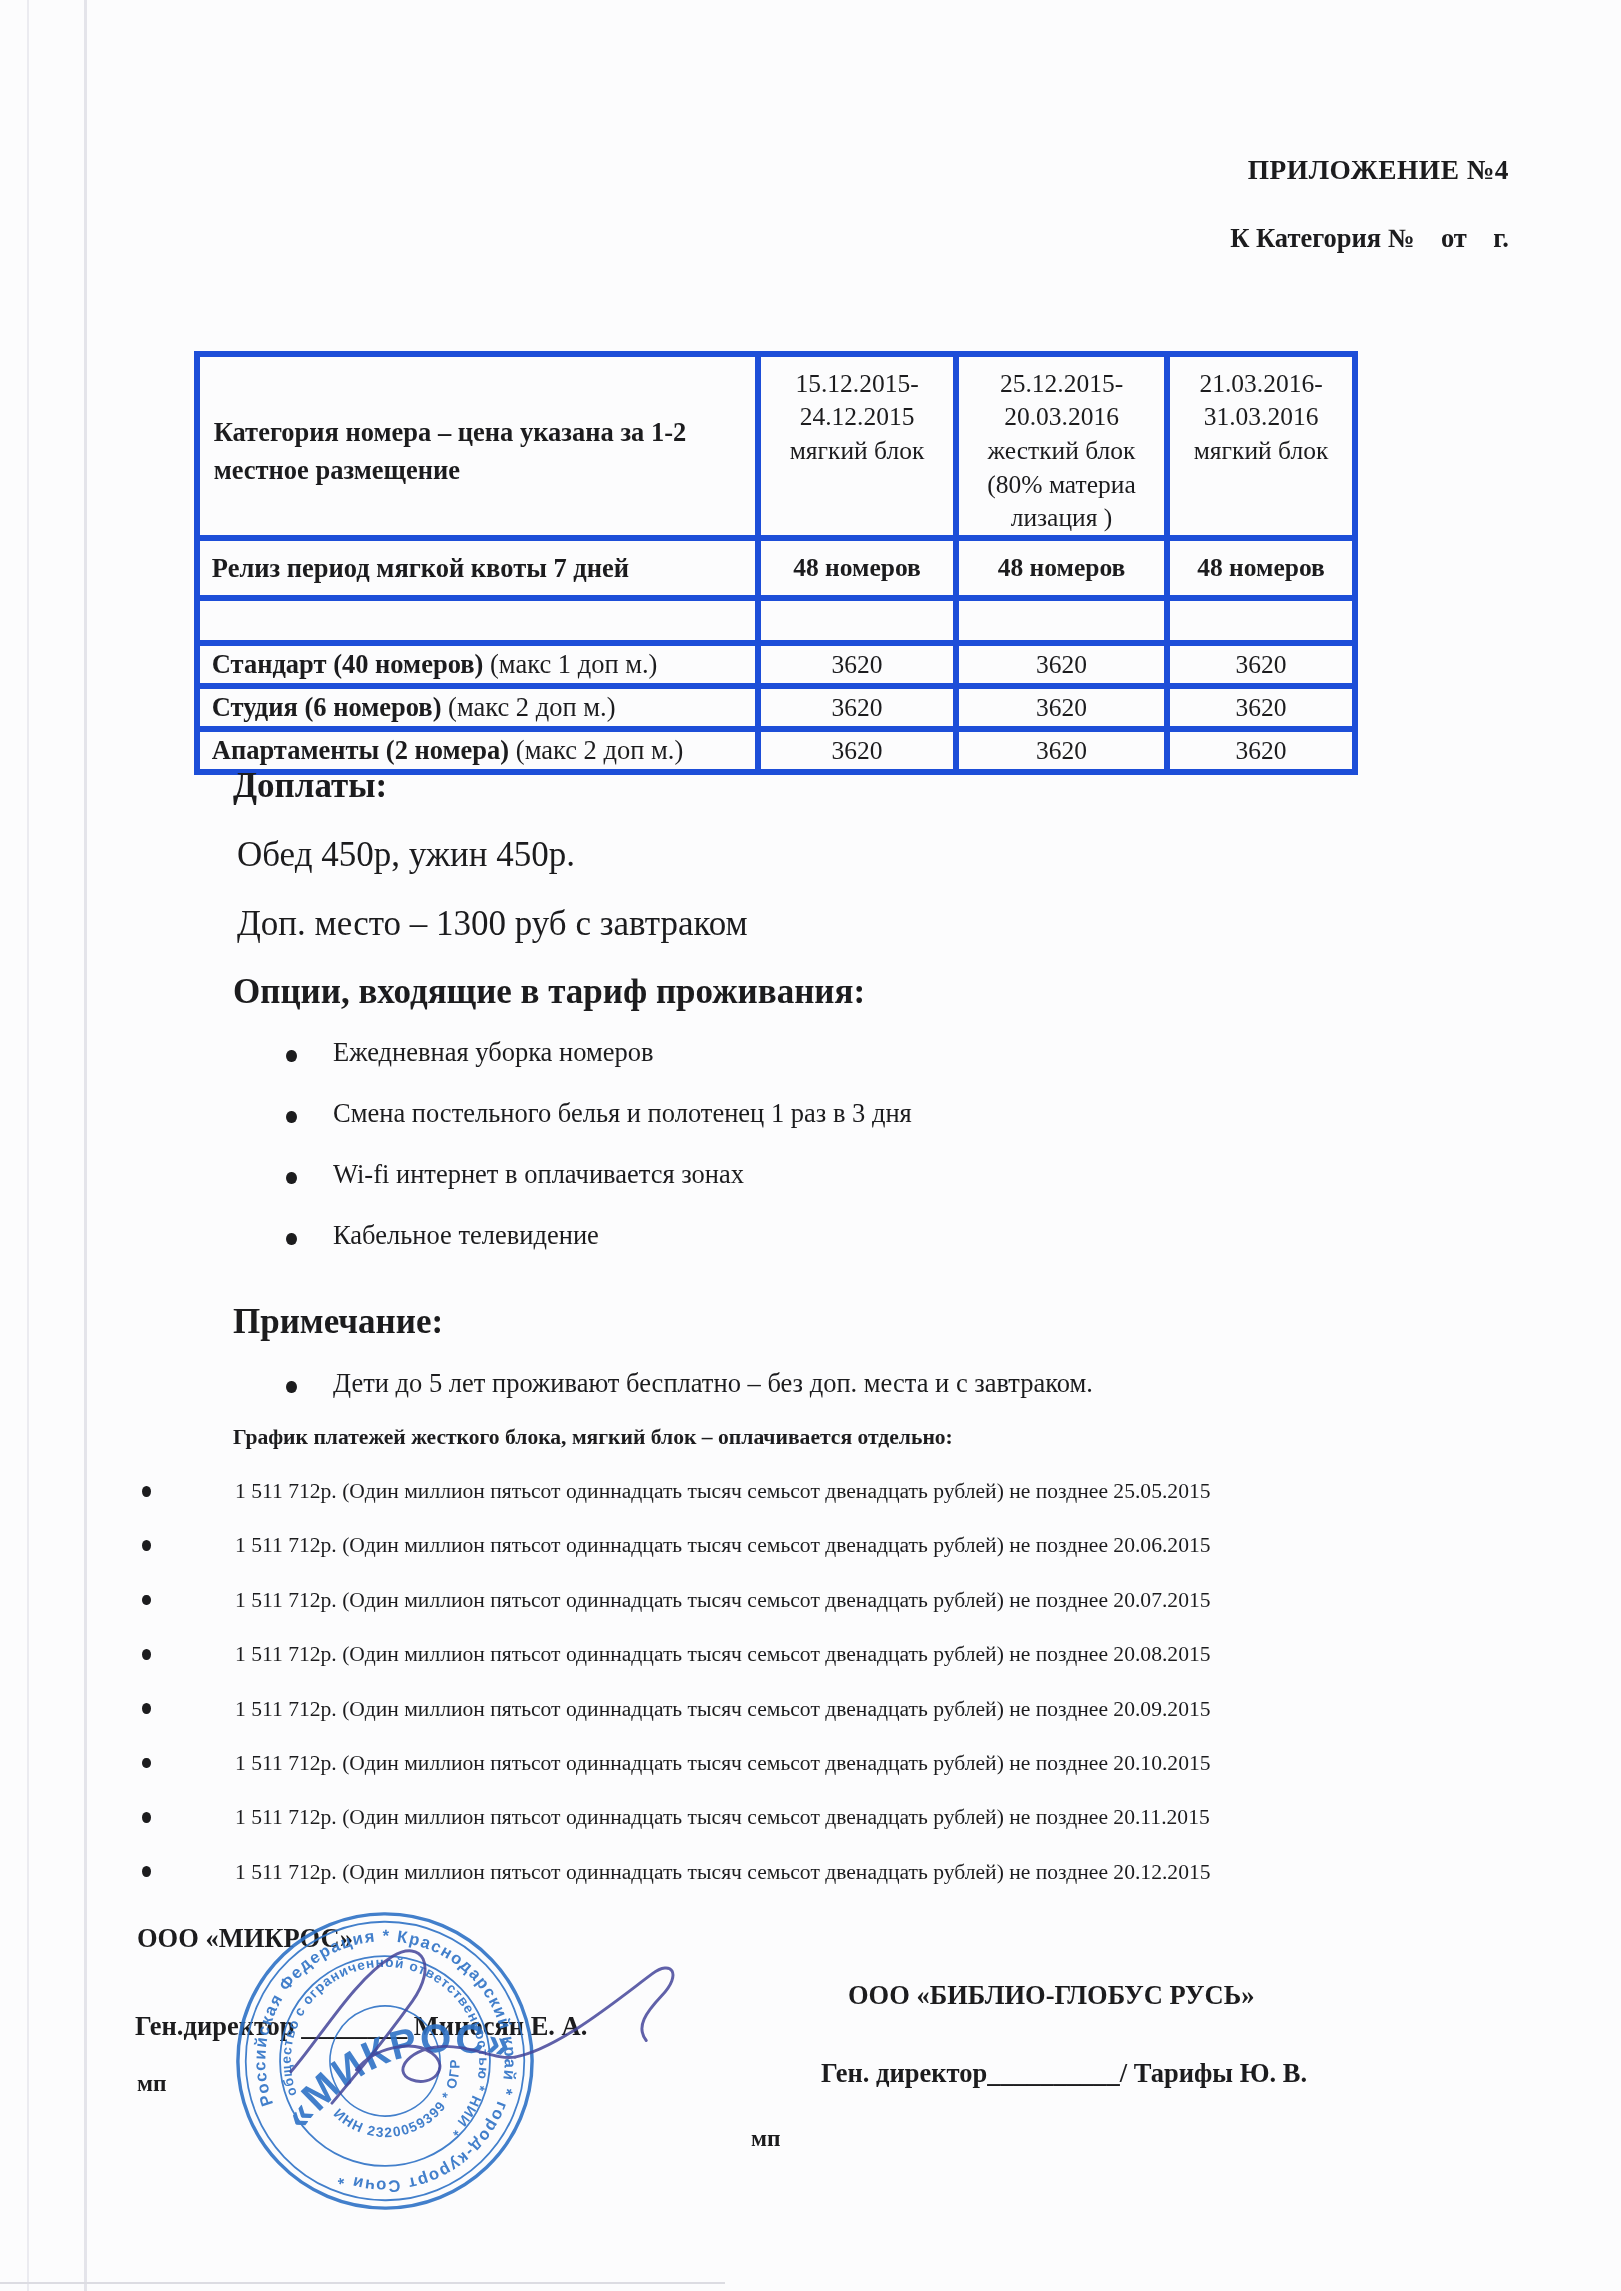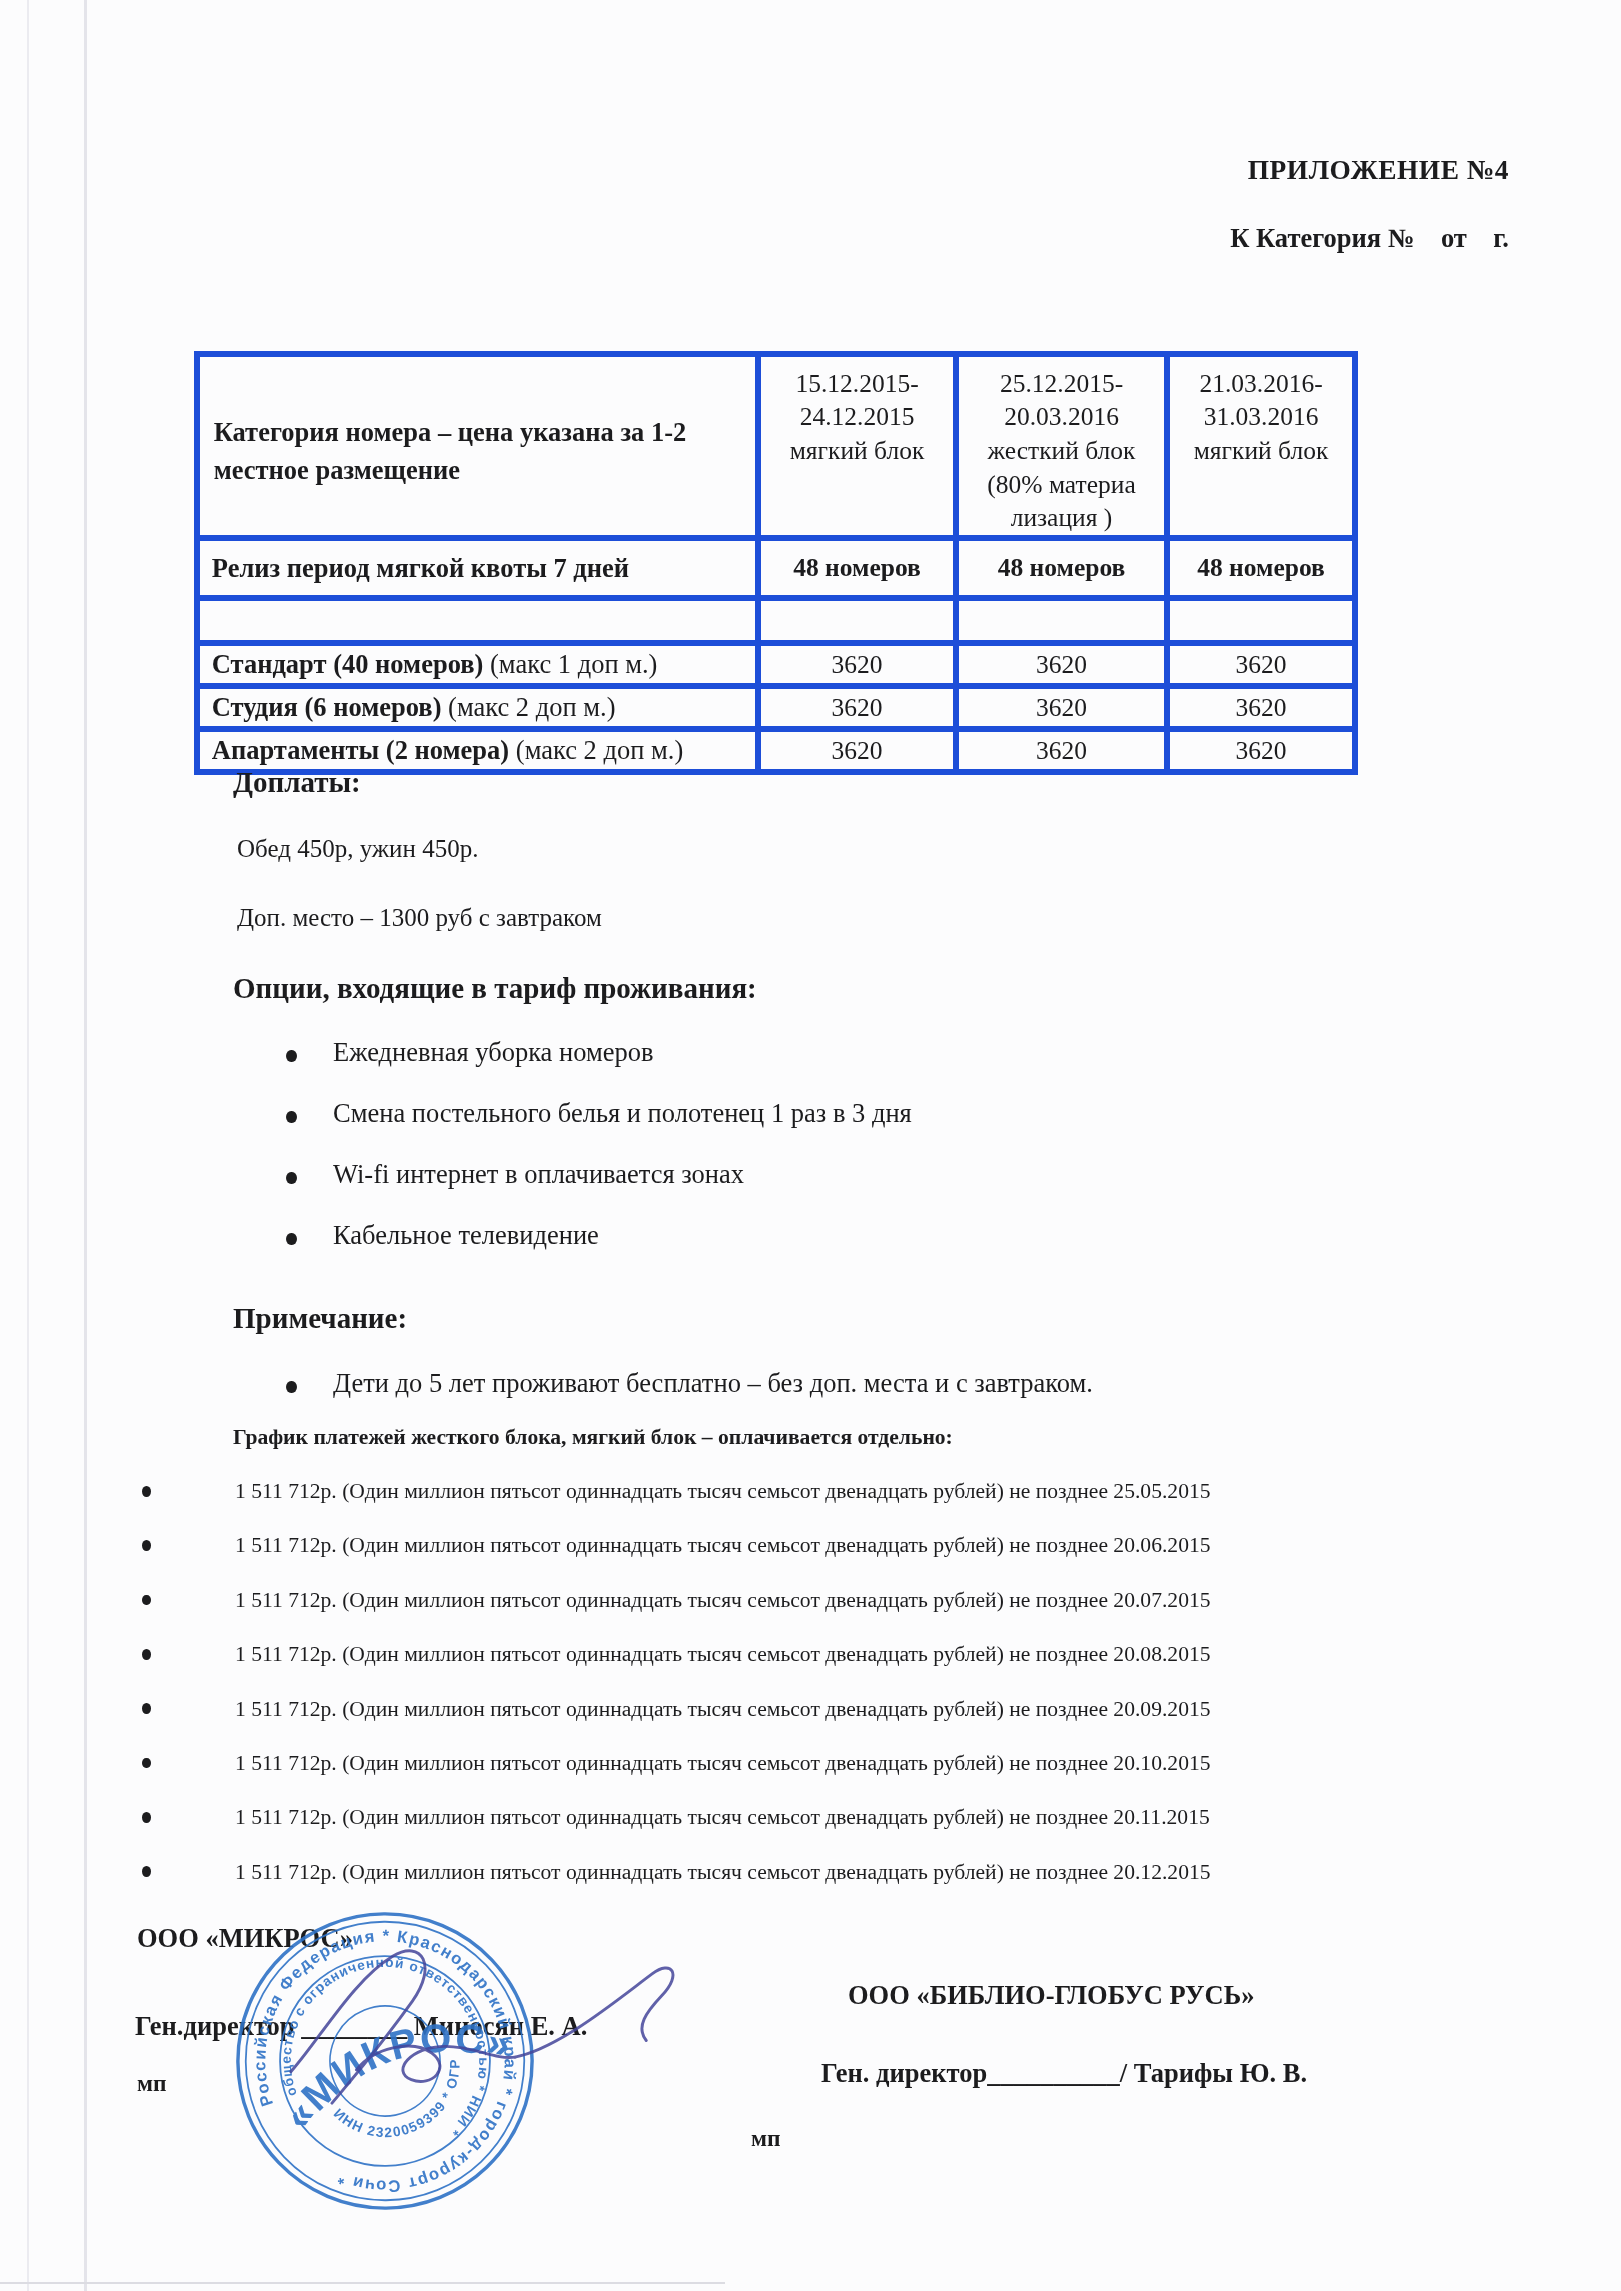--- a/index.html
+++ b/index.html
@@ -39,22 +39,22 @@
   td.c-date{text-align:center;padding:9.8px 5.9px 0 5.9px;}
   tr.release-row{height:60px;}
   tr.release-row td{border-top-width:2.9px;}
   tr.empty-row{height:45px;}
   tr.room-row{height:43px;}
   tr.room-row td{border-top-width:2px;}
   td.lbl{padding-left:11.8px;text-align:left;font-size:26.5px;}
   td.num{text-align:center;}
 
   
-  .sec-head{font-size:29px;font-weight:bold;}
-  .body-line{font-size:25px;}
+  .sec-head{font-size:35px;font-weight:bold;}
+  .body-line{font-size:35px;}
 
   ul.dotlist{list-style:none;margin:0;padding:0;}
   ul.dotlist li{position:relative;padding-left:47px;font-size:26.5px;}
   ul.dotlist li::before{
     content:"";position:absolute;left:0;top:12.7px;width:10.8px;height:12.7px;border-radius:50%;background:#1c1c1e;
   }
   ul.options-list li{margin-bottom:30px;}
   ul.note-list li{margin-bottom:0;}
 
   .pay-head{font-size:21.6px;font-weight:bold;}

